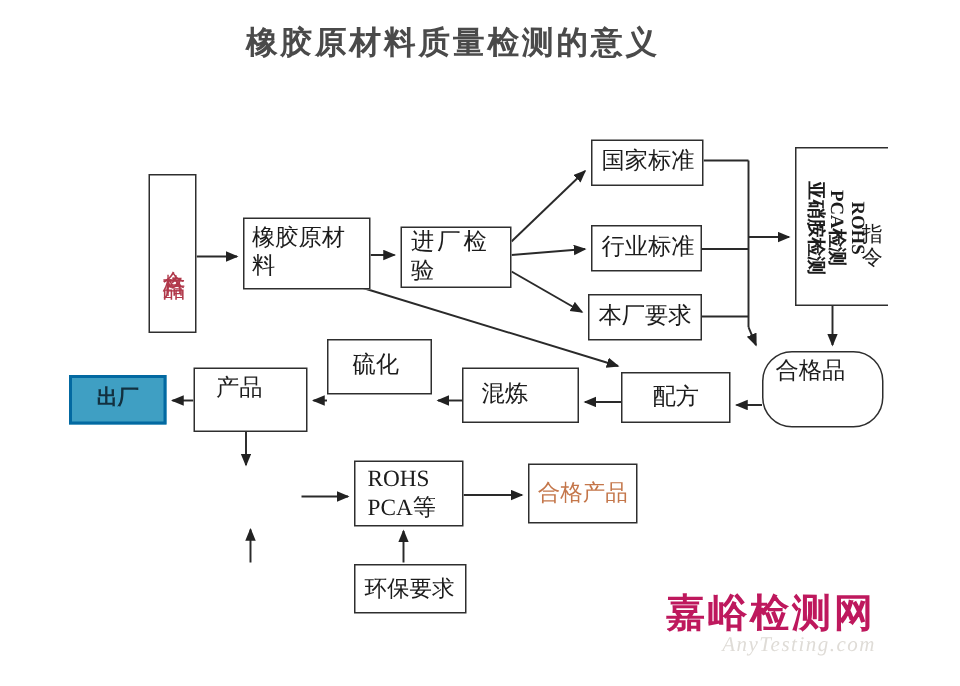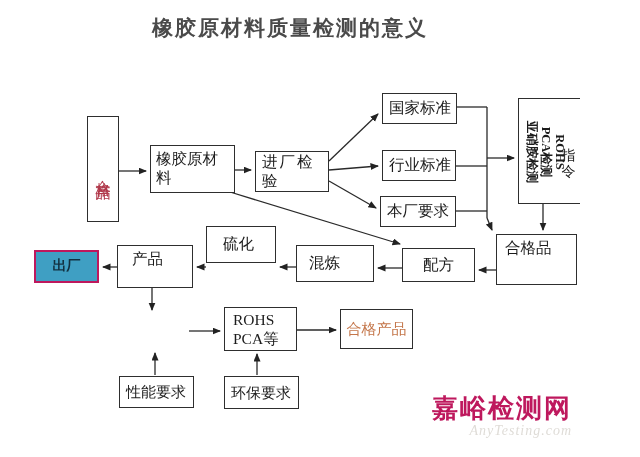--- a/index.html
+++ b/index.html
@@ -1,18 +1,18 @@
 <!DOCTYPE html>
 <html><head>
 <meta charset="utf-8">
 <style>
   html,body { margin:0; padding:0; background:#ffffff; }
   #canvas {
     position:relative; width:580px; height:457px; background:#ffffff;
-    font-family:"Liberation Serif","DejaVu Serif",serif; overflow:hidden;
+    font-family:"Liberation Serif","DejaVu Serif",serif; overflow:hidden;margin-left:12px;
   }
   .title {
     position:absolute; left:0; top:14px; width:100%; text-align:center;
     font-family:"Liberation Sans","DejaVu Sans",sans-serif;
     font-weight:bold; font-size:21px; letter-spacing:2px; color:#4a4a4a;
   }
   svg.connectors { position:absolute; left:0; top:0; pointer-events:none; }
   .box {
     position:absolute; box-sizing:border-box; background:#ffffff;
     border:1.5px solid #2e2e2e; color:#1c1c1c; font-size:15.5px;
@@ -21,21 +21,21 @@
   .pad6  { padding-left:6px; }
   .pad12 { padding-left:12px; }
   .top-align { align-items:flex-start; padding-top:4px; }
   .center-h { justify-content:center; }
   .pre { white-space:pre-line; }
   .vert-red {
     justify-content:center; writing-mode:vertical-rl; text-orientation:upright;
     color:#b0384a; font-size:15px; letter-spacing:2px; padding-top:6px;
   }
   .shipment {
-    background:#3f9fc3; border:2px solid #be185d; color:#12303f;
+    background:#3f9fc3; border:2px solid #0369a1; color:#12303f;
     justify-content:center; font-size:14px; font-weight:bold;
   }
   .rohs-big { }
   .rot-block {
     position:absolute; left:-23px; top:32px; width:100px; height:42px;
     transform:rotate(90deg); text-align:center;
     font-size:12.5px; line-height:14px; font-weight:bold; color:#1c1c1c;
   }
   .directive {
     position:absolute; right:5px; top:38px;
@@ -123,21 +123,21 @@
 
   <div class="box rohs-big" style="left:518px; top:98px; width:64px; height:106px;">
     <div class="rot-block">
       <div>ROHS</div>
       <div>PCA检测</div>
       <div>亚硝胺检测</div>
     </div>
     <div class="directive">指令</div>
   </div>
 
-  <div class="box top-align" style="left:496px; top:234px; width:81px; height:51px; padding-left:8px;">
+  <div class="box top-align" style="left:496px; top:234px; width:81px; height:51px; padding-left:8px;border-radius:20px;">
     <span>合格品</span>
   </div>
 
   <div class="box pad12" style="left:296px; top:245px; width:78px; height:37px;">
     <span>混炼</span>
   </div>
 
   <div class="box center-h" style="left:402px; top:248px; width:73px; height:34px;">
     <span>配方</span>
   </div>
@@ -157,23 +157,20 @@
 
   <div class="box pre" style="left:224px; top:307px; width:73px; height:44px; padding-left:8px; line-height:19px;">
     <span>ROHS
 PCA等</span>
   </div>
 
   <div class="box center-h orange-text" style="left:340px; top:309px; width:73px; height:40px; font-size:15px;">
     <span>合格产品</span>
   </div>
 
-  <div class="box pad6" style="left:119px; top:376px; width:75px; height:32px; font-size:15px;">
-    <span>性能要求</span>
-  </div>
 
   <div class="box pad6" style="left:224px; top:376px; width:75px; height:33px; font-size:15px;">
     <span>环保要求</span>
   </div>
 
   <div class="watermark">
     <div class="wm1">嘉峪检测网</div>
     <div class="wm2">AnyTesting.com</div>
   </div>
 

